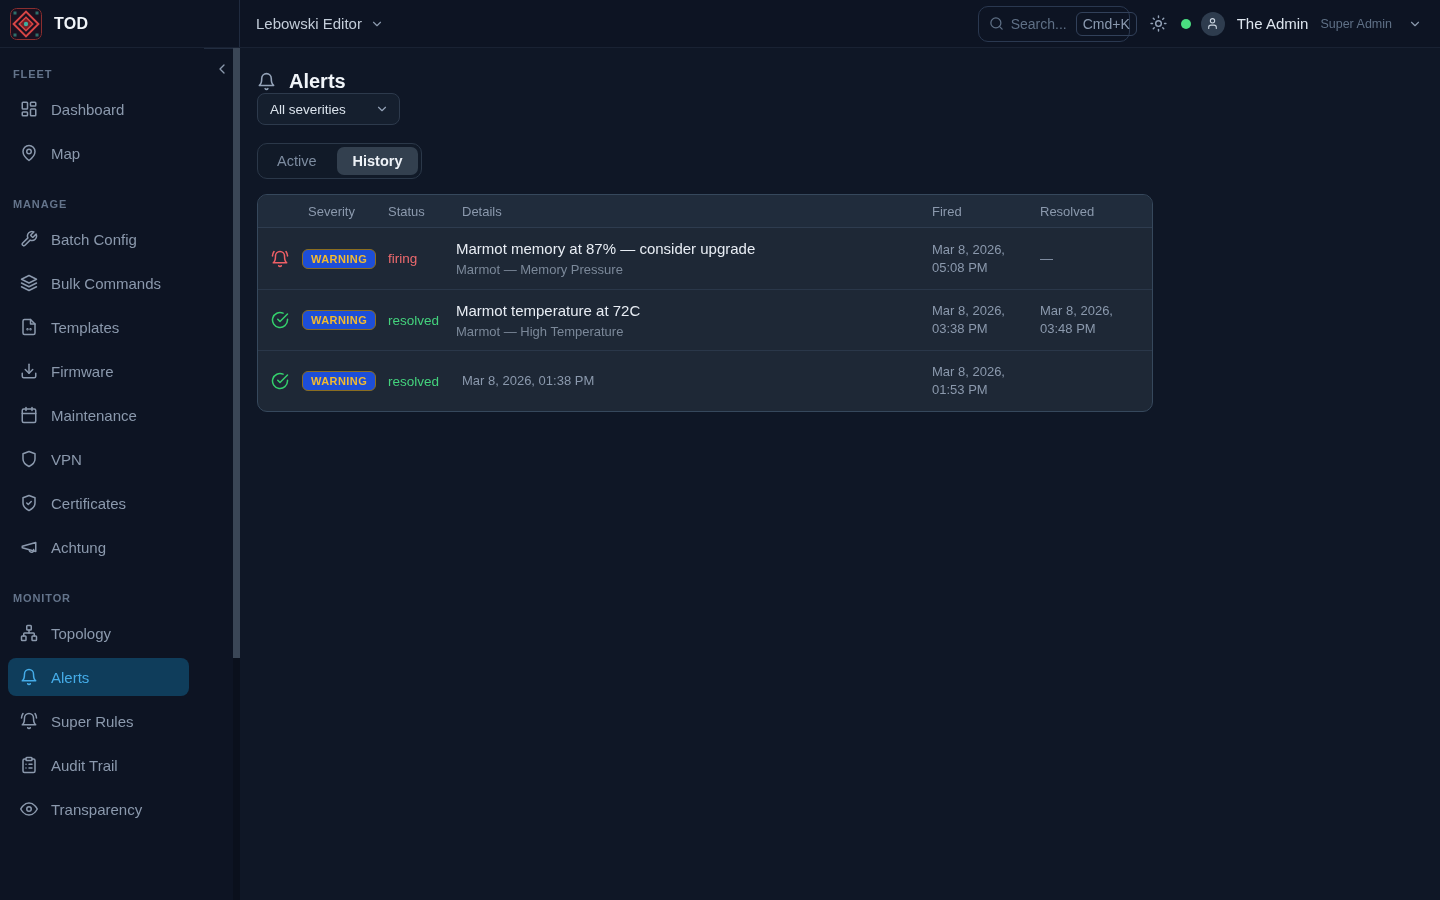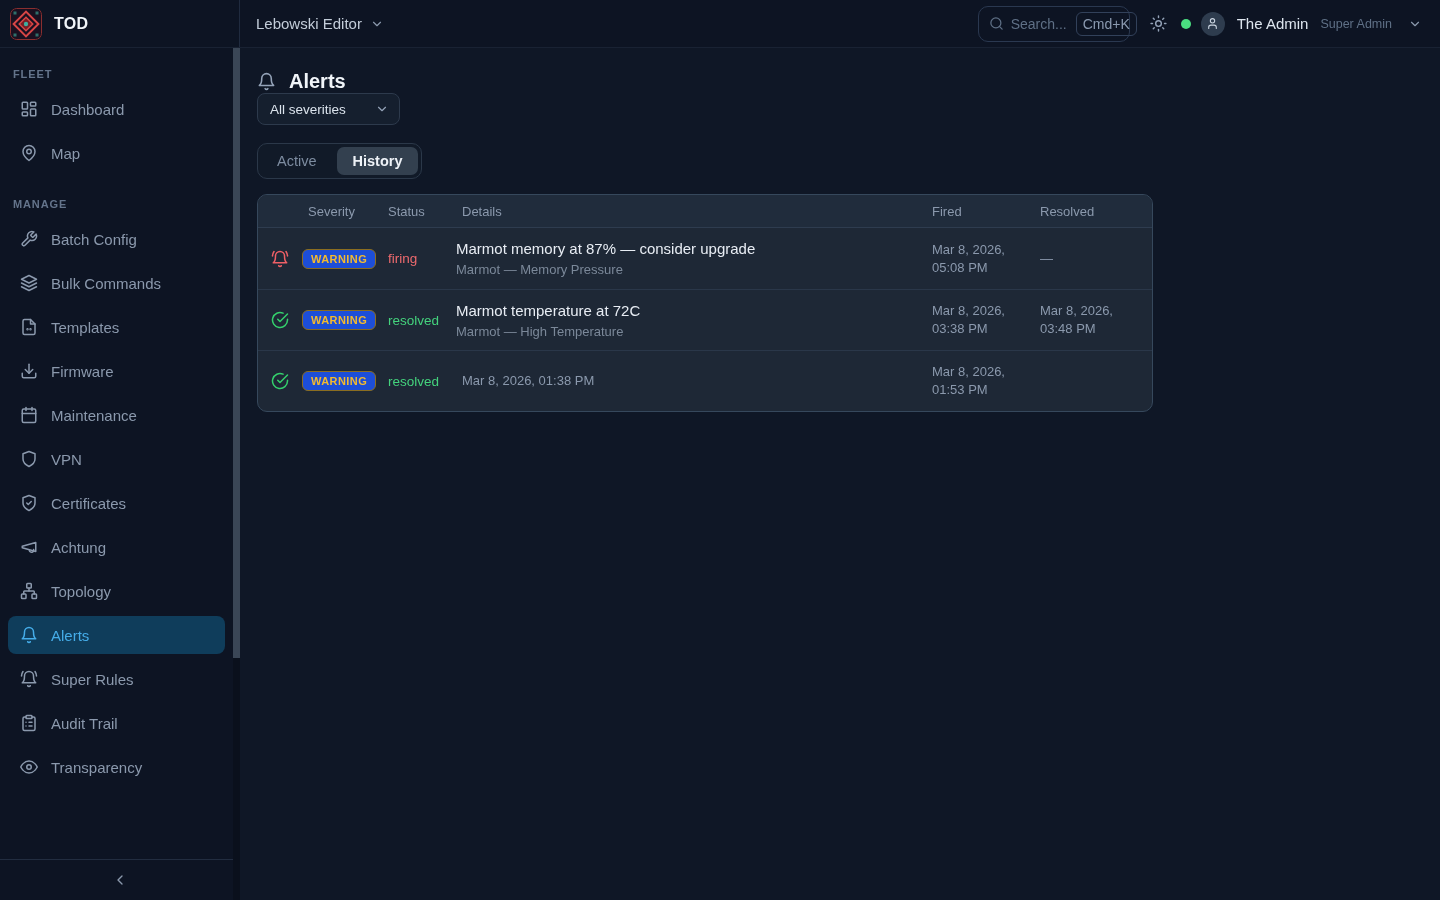--- a/index.html
+++ b/index.html
@@ -52,21 +52,21 @@
     width:24px; height:24px; border-radius:50%; background:#2e3c4e;
     display:flex; align-items:center; justify-content:center; color:#cbd5e1; flex:none;
   }
   .user-name { font-size:15px; color:#dde5ee; }
   .user-role { font-size:12.5px; color:#5f7086; }
   .user-menu .chev { color:#8b99ad; margin-left:4px; }
 
   
   .sidebar {
     position:absolute; top:48px; left:0; width:240px; height:852px;
-    background:#0d1423; display:flex; flex-direction:column; z-index:4;
+    background:#0d1423; display:flex; flex-direction:row; z-index:4;
   }
   .side-scroll { flex:1; padding:14px 15px 0 8px; overflow:hidden; }
   .section-label {
     font-size:11px; font-weight:700; letter-spacing:0.08em; color:#64748b;
     padding:6px 0 10px 5px; text-transform:uppercase;
   }
   .section-label.later { padding-top:20px; }
   .nav-item {
     display:flex; align-items:center; gap:13px; height:38px; margin-bottom:6px;
     padding:0 12px; border-radius:8px; color:#8b99ad; font-size:15px; cursor:pointer;
@@ -275,20 +275,21 @@
       <span>Certificates</span>
     </div>
     <div class="nav-item">
       <svg width="18" height="18" viewBox="0 0 24 24" fill="none" stroke="currentColor" stroke-width="2" stroke-linecap="round" stroke-linejoin="round">
           <path d="M21 11 3 6v12l18-5v-2z" transform="scale(-1,1) translate(-24,0)"></path>
           <path d="M11.6 16.8a3 3 0 1 1-5.8-1.6" transform="scale(-1,1) translate(-24,0)"></path>
         </svg>
       <span>Achtung</span>
     </div>
 
+    <div class="section-label later">MONITOR</div>
 
     <div class="nav-item">
       <svg width="18" height="18" viewBox="0 0 24 24" fill="none" stroke="currentColor" stroke-width="2" stroke-linecap="round" stroke-linejoin="round">
           <rect x="16" y="16" width="6" height="6" rx="1"></rect>
           <rect x="2" y="16" width="6" height="6" rx="1"></rect>
           <rect x="9" y="2" width="6" height="6" rx="1"></rect>
           <path d="M5 16v-3a1 1 0 0 1 1-1h12a1 1 0 0 1 1 1v3"></path>
           <line x1="12" y1="12" x2="12" y2="8"></line>
         </svg>
       <span>Topology</span>

